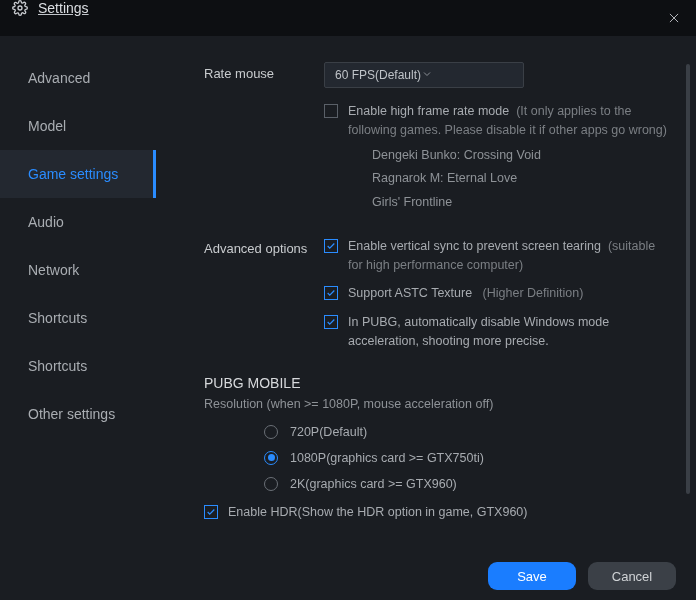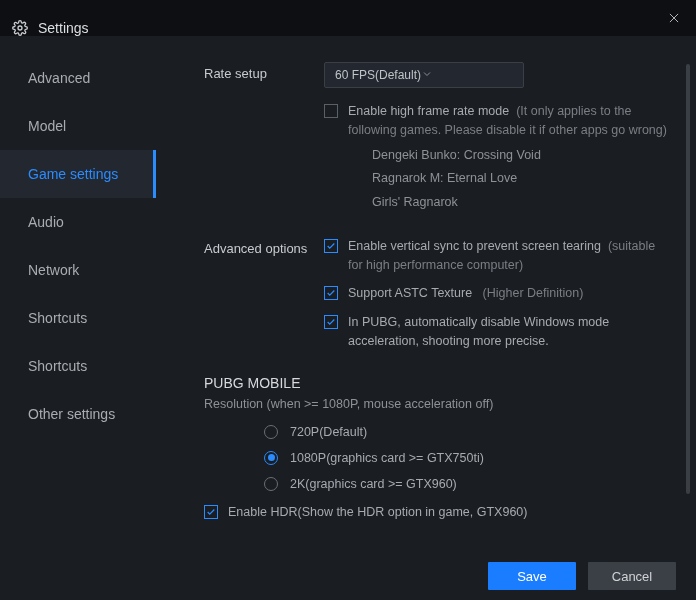--- a/index.html
+++ b/index.html
@@ -3,23 +3,24 @@
 <meta charset="utf-8">
 <style>
   * { box-sizing: border-box; margin: 0; padding: 0; }
   html, body { width: 696px; height: 600px; overflow: hidden; font-family: "Segoe UI", Arial, sans-serif; }
   body { background: #1a1d22; color: #c0c4c9; font-size: 13px; }
 
   .titlebar {
     height: 36px;
     background: #0d0f12;
     display: flex;
-    align-items: flex-end;
+    align-items: flex-start;
     padding: 0 12px;
     position: relative;
+    text-decoration: underline;
   }
   .titlebar .gear { width: 16px; height: 16px; margin-right: 10px; color: #c9ccd0; }
   .titlebar .title { color: #dcdfe3; font-size: 14px; }
   .titlebar .close {
     position: absolute; right: 0; top: 0; width: 44px; height: 36px;
     display: flex; align-items: center; justify-content: center;
     color: #c9ccd0; cursor: pointer;
   }
 
   .body { display: flex; height: 516px; gap: 38px; }
@@ -86,21 +87,21 @@
   .radio.sel { border-color: #2a8cff; }
   .radio.sel::after { content: ""; width: 7px; height: 7px; background: #2a8cff; border-radius: 50%; }
   .radio-label { color: #a7abb0; font-size: 12.5px; }
 
   .footer {
     height: 48px; display: flex; align-items: center; justify-content: flex-end;
     padding-right: 20px; gap: 12px;
   }
   .btn {
     width: 88px; height: 28px; display: flex; align-items: center; justify-content: center;
-    font-size: 13px; cursor: pointer; border-radius: 1px;
+    font-size: 13px; cursor: pointer; border-radius: 9px;
   }
   .btn-primary { background: #1a7dff; color: #fff; }
   .btn-secondary { background: #3b4047; color: #d0d3d6; }
 </style>
 </head>
 <body>
 
 <div class="titlebar">
   <span class="gear">
     <svg viewBox="0 0 24 24" width="16" height="16" fill="none" stroke="currentColor" stroke-width="2">
@@ -143,41 +144,41 @@
       </div>
     <div class="sidebar-item">
         <span>Other settings</span>
       </div>
   </div>
 
   <div class="main-wrap">
     <div class="main">
 
       <div class="row">
-        <div class="label-col">Rate setup</div>
+        <div class="label-col">Rate mouse</div>
         <div class="ctrl-col">
           <div class="select">
             <span>60 FPS(Default)</span>
             <span class="chev">
               <svg viewBox="0 0 24 24" width="12" height="12" fill="none" stroke="currentColor" stroke-width="2">
                   <polyline points="6 9 12 15 18 9"></polyline>
                 </svg>
             </span>
           </div>
 
           <div style="height:14px"></div>
 
           <div class="check-row">
             <div class="checkbox unchecked"></div>
             <div class="check-text">
               <span>Enable high frame rate mode</span>&nbsp;&nbsp;<span class="muted">(It only applies to the following games. Please disable it if other apps go wrong)</span>
               <div class="game-list">
                 <div>Dengeki Bunko: Crossing Void</div>
                 <div>Ragnarok M: Eternal Love</div>
-                <div>Girls' Ragnarok</div>
+                <div>Girls' Frontline</div>
               </div>
             </div>
           </div>
         </div>
       </div>
 
       <div class="row">
         <div class="label-col">Advanced options</div>
         <div class="ctrl-col">
           <div class="check-row">

